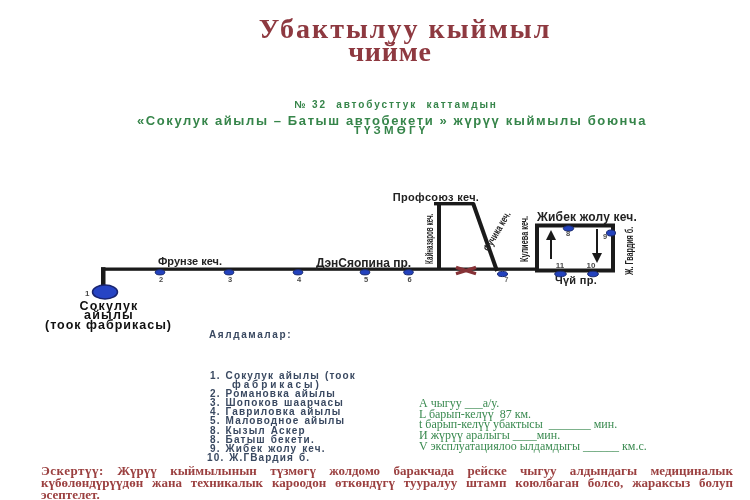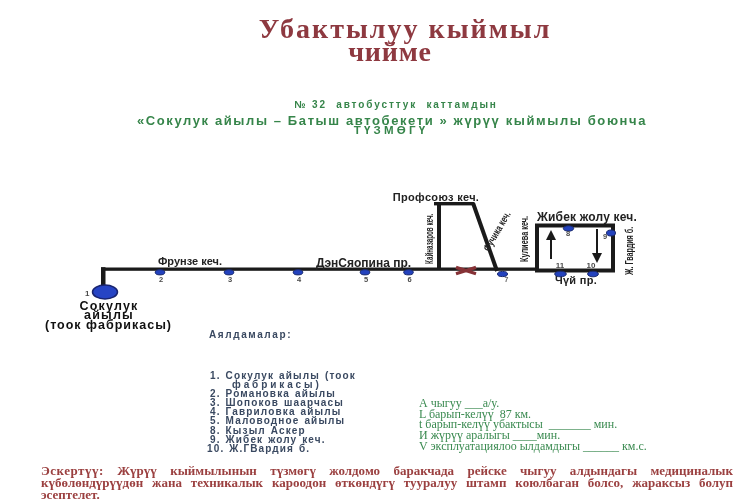--- a/index.html
+++ b/index.html
@@ -137,20 +137,21 @@
 <div class="abs" style="left:209px;top:329px;font-size:10px;font-weight:bold;letter-spacing:1.6px;color:#3a4961;">Аялдамалар:</div>
 
 <div class="abs" style="left:192px;top:339px;width:175px;font-size:10px;font-weight:bold;letter-spacing:1.15px;word-spacing:1px;line-height:9.1px;color:#3a4961;white-space:normal;">
   <div style="text-indent:18px;margin-top:32px;">1. Сокулук айылы (тоок</div>
   <div style="letter-spacing:2.9px;padding-left:40px;">фабрикасы)</div>
   <div style="text-indent:18px;">2. Романовка айылы</div>
   <div style="text-indent:18px;">3. Шопоков шаарчасы</div>
   <div style="text-indent:18px;">4. Гавриловка айылы</div>
   <div style="text-indent:18px;">5. Маловодное айылы</div>
   <div style="text-indent:18px;">8. Кызыл Аскер</div>
+  <div style="text-indent:18px;">8. Батыш бекети.</div>
   <div style="text-indent:18px;">9. Жибек жолу кеч.</div>
   <div style="text-indent:15px;">10. Ж.ГВардия б.</div>
 </div>
 
 <div class="abs" style="left:387px;top:398px;font-family:'Liberation Serif',serif;font-size:12px;line-height:10.7px;color:#3a8a50;margin-left:32px;">
   А чыгуу ___а/у.<br>
   L барып-келүү&nbsp; 87 км.<br>
   t барып-келүү убактысы&nbsp; _______ мин.<br>
   И жүрүү аралыгы ____мин.<br>
   V эксплуатациялоо ылдамдыгы ______ км.с.

